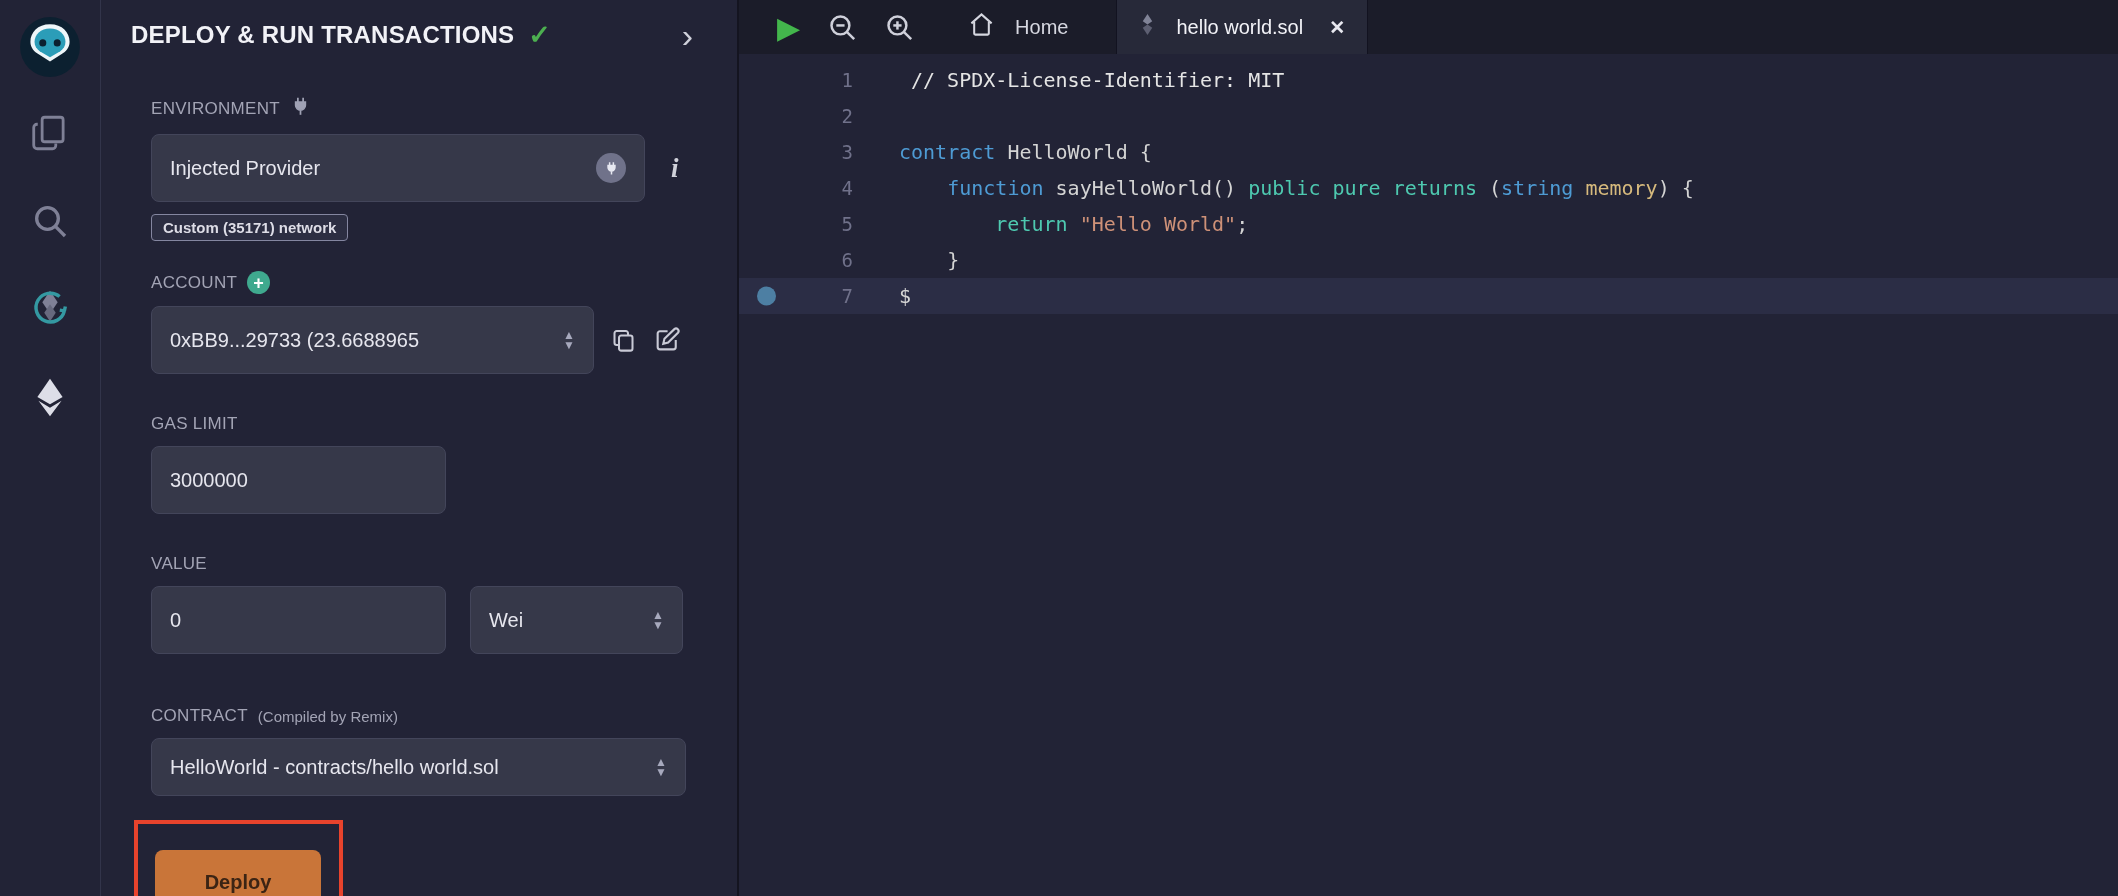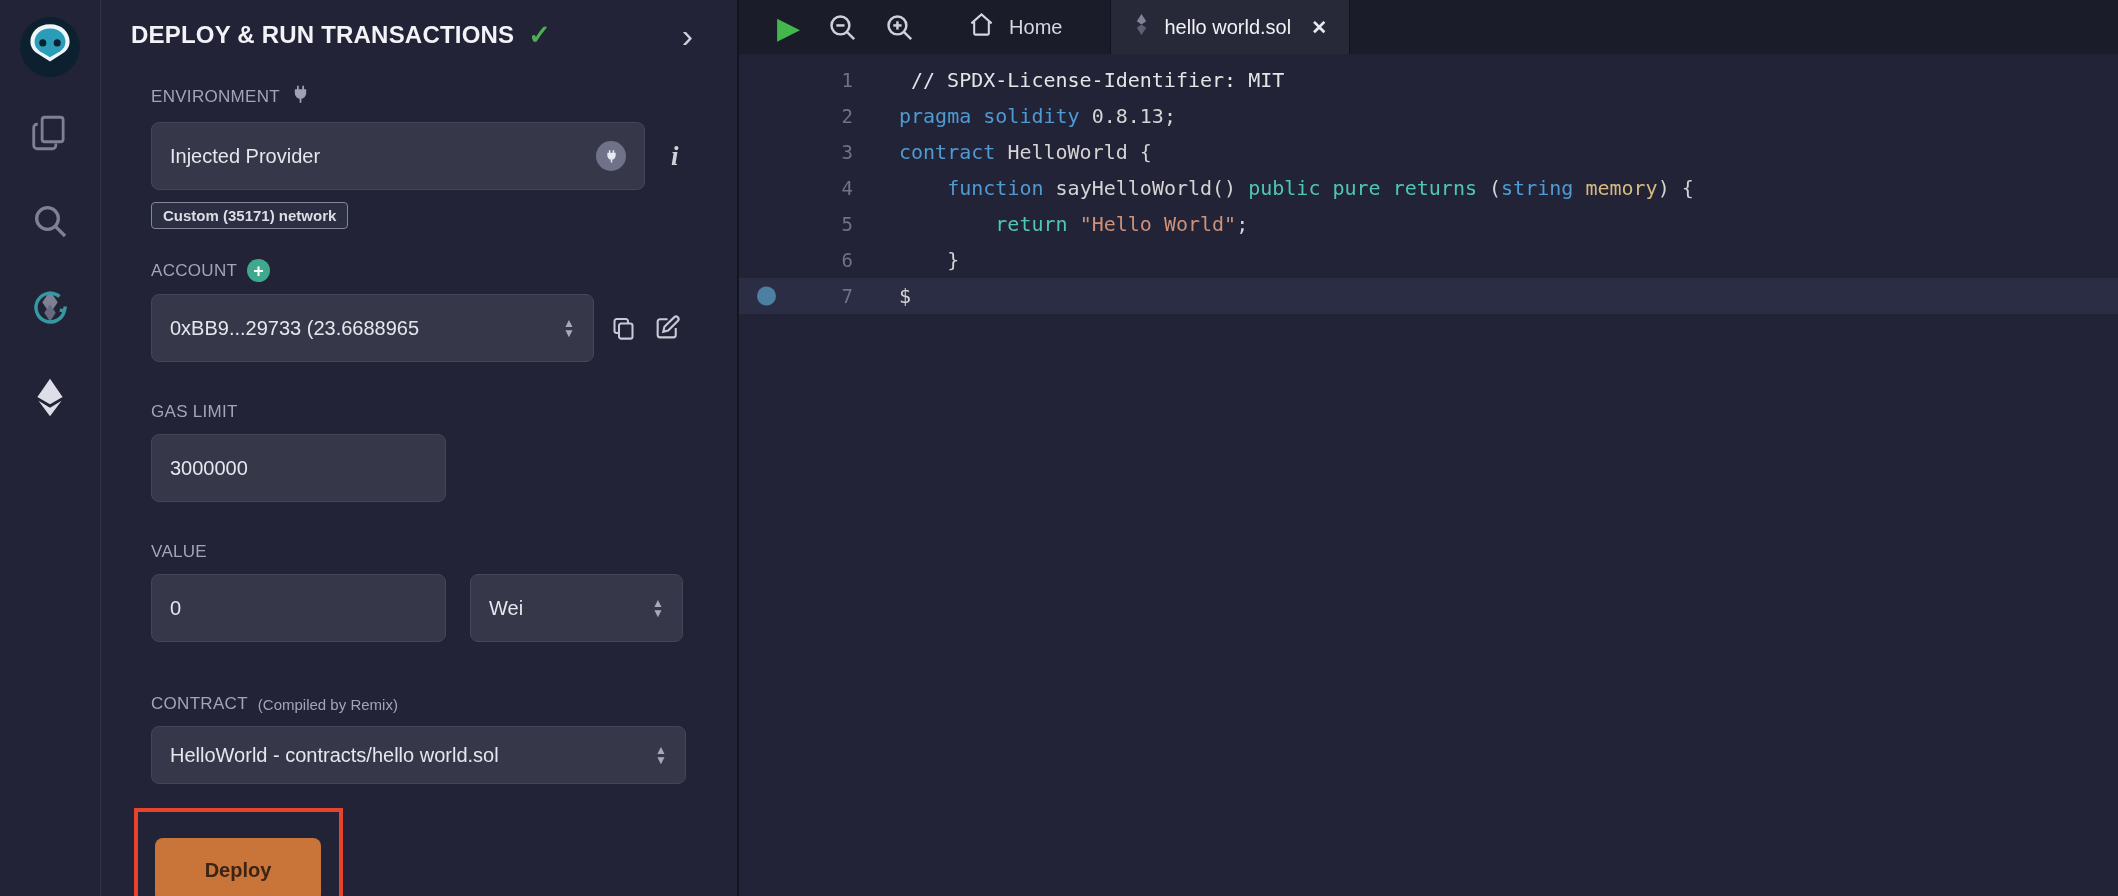--- a/index.html
+++ b/index.html
@@ -39,21 +39,21 @@
     background:#363849; border:1px solid #43455a; border-radius:8px;
     height:68px; display:flex; align-items:center; padding:0 18px;
     font-size:20px; color:#e6e6ee; cursor:pointer; overflow:hidden; white-space:nowrap;
   }
   .select .val { flex:1; overflow:hidden; text-overflow:clip; }
   .stepper { display:flex; flex-direction:column; align-items:center; color:#a7a9bd;
     font-size:12px; line-height:10px; margin-left:8px; cursor:pointer; }
   .circle-icon { width:30px; height:30px; border-radius:50%; background:#70728a;
     display:flex; align-items:center; justify-content:center; margin-left:10px; flex:0 0 auto; }
 
-  .env-label { margin-top:30px; }
+  .env-label { margin-top:42px; }
   .env-row { display:flex; align-items:center; margin-top:12px; }
   .env-select { width:494px; }
   .info { margin-left:26px; font-family:"Liberation Serif", serif; font-style:italic; font-weight:700;
     font-size:27px; color:#d0d1da; cursor:pointer; }
   .badge { display:inline-block; margin-top:12px; background:#2c2e42; border:1px solid #8486a0;
     border-radius:4px; padding:4px 11px; font-size:15px; font-weight:700; color:#dddde6; }
 
   .account-label { margin-top:30px; }
   .plus-circle { width:23px; height:23px; border-radius:50%; background:#3fa98e; color:#fff;
     display:flex; align-items:center; justify-content:center; font-size:18px; font-weight:700; cursor:pointer; line-height:1; }
@@ -84,21 +84,21 @@
   .publish-row { display:flex; align-items:center; gap:16px; margin-top:8px; }
   .checkbox { width:26px; height:26px; border:2px solid #6a6d89; border-radius:4px; background:#2b2d40; cursor:pointer; }
   .publish-label { font-size:20px; color:#cfd0da; }
 
   
   .editor { flex:1; display:flex; flex-direction:column; background:#222336; min-width:0; }
   .tab-bar { height:54px; background:#1b1c29; display:flex; align-items:stretch; flex:0 0 auto; }
   .tb-btn { background:none; border:none; display:flex; align-items:center; justify-content:center; cursor:pointer; }
   .play-btn { color:#43b64c; font-size:30px; padding:0 14px; margin-left:24px; }
   .zoom-btn { padding:0 12px; }
-  .tab { display:flex; align-items:center; gap:14px; padding:0 22px; font-size:20px; color:#d6d7e0; cursor:pointer; }
+  .tab { display:flex; align-items:center; gap:20px; padding:0 22px; font-size:20px; color:#d6d7e0; cursor:pointer; }
   .tab.home { margin-left:18px; }
   .tab.active { background:#272939; border-left:1px solid #121220; border-right:1px solid #121220;
     color:#f2f2f7; font-weight:400; margin-left:26px; }
   .tab .close { font-size:19px; font-weight:700; color:#e8e8f0; margin-left:6px; cursor:pointer; }
 
   .code-area { flex:1; padding-top:8px; font-family:"DejaVu Sans Mono", monospace; overflow:hidden; }
   .code-row { display:flex; align-items:center; height:36px; }
   .code-row.current { background:#2b2d45; }
   .gutter { width:160px; flex:0 0 auto; position:relative; display:flex; align-items:center; height:100%; }
   .lnum { flex:1; text-align:right; padding-right:46px; color:#70718a; font-size:19px; }
@@ -304,21 +304,20 @@
         <div class="code-row">
           <div class="gutter">
             <span class="lnum">1</span>
           </div>
           <div class="code-text"><span class="tok-comment">// SPDX-License-Identifier: MIT</span></div>
         </div>
         <div class="code-row">
           <div class="gutter">
             <span class="lnum">2</span>
           </div>
-          <div class="code-text"><span class="tok-keyword">pragma solidity </span><span class="tok-plain">0.8.13;</span></div>
         </div>
         <div class="code-row">
           <div class="gutter">
             <span class="lnum">3</span>
           </div>
           <div class="code-text"><span class="tok-keyword">contract </span><span class="tok-plain">HelloWorld {</span></div>
         </div>
         <div class="code-row">
           <div class="gutter">
             <span class="lnum">4</span>

